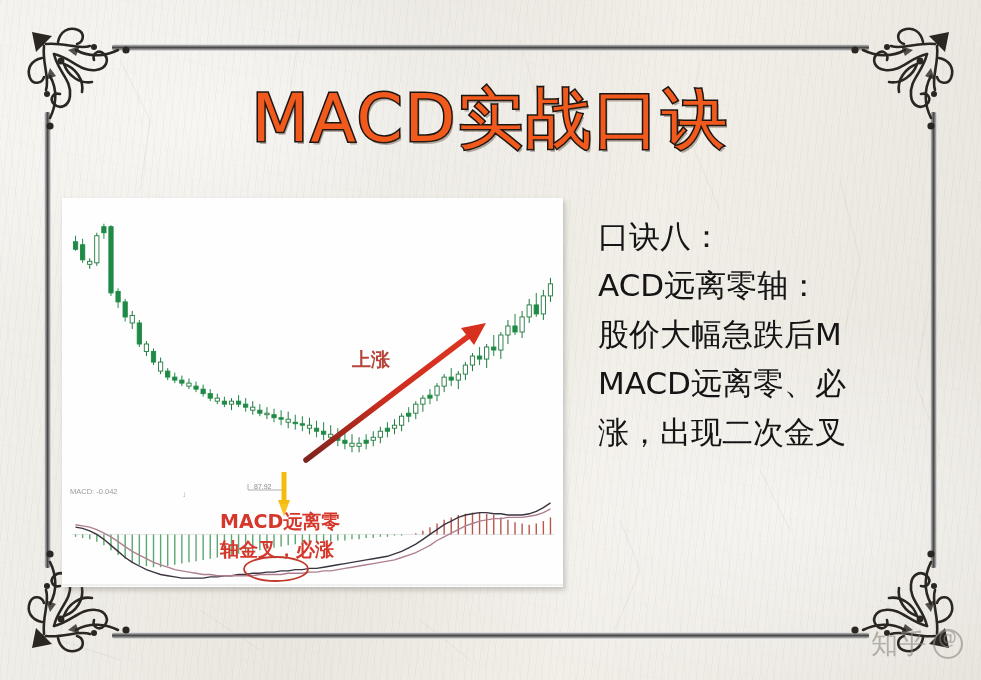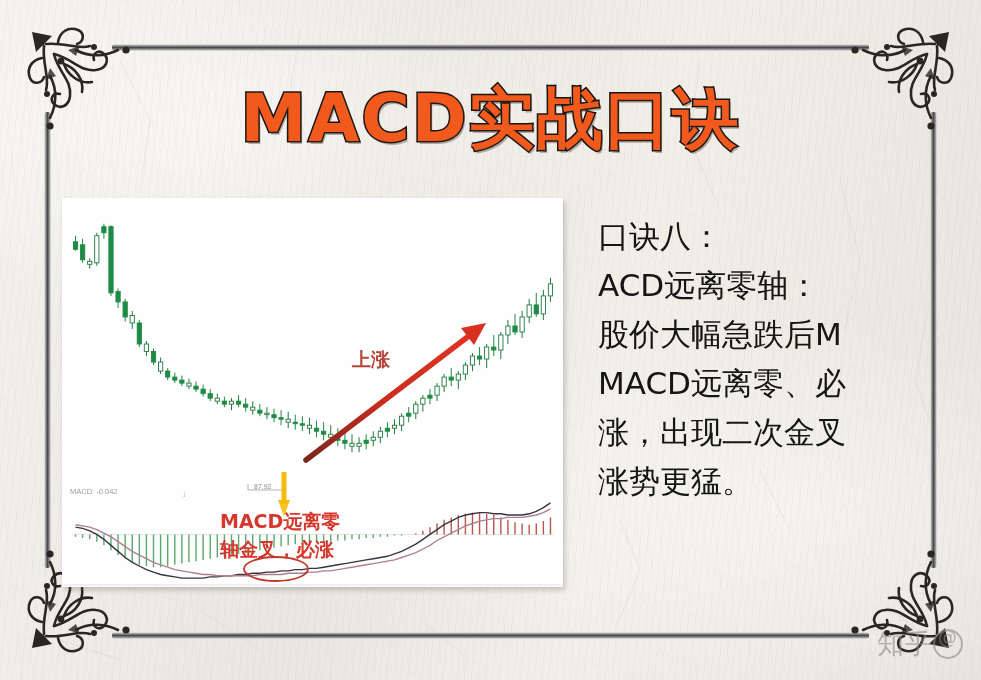--- a/index.html
+++ b/index.html
@@ -38,21 +38,21 @@
   .v-bar{
     width:7px;
     background:linear-gradient(90deg,#fdfdfd 0%,#9d9d9d 22%,#4a4a4a 50%,#8e8e8e 76%,#f0f0f0 100%);
     border-radius:3px;
   }
   .corner{position:absolute;width:132px;height:132px;pointer-events:none;}
 
   
   #title{
     position:absolute;left:0;right:0;top:74px;text-align:center;
-    font-size:66px;font-weight:bold;letter-spacing:2px;
+    font-size:66px;font-weight:normal;letter-spacing:2px;
     font-family:"DejaVu Sans","Liberation Sans",sans-serif;
     color:#f15a1c;
     -webkit-text-stroke:3px #1a1512;
     paint-order:stroke fill;
     text-shadow:2px 3px 0 rgba(60,40,25,.35);
     white-space:nowrap;
   }
 
   
   #chart-panel{
@@ -68,21 +68,21 @@
     position:absolute;left:598px;top:212px;width:372px;
     font-family:"DejaVu Sans","Liberation Sans",sans-serif;
     font-size:31px;line-height:1.58;color:#151515;font-weight:500;
     letter-spacing:0px;
   }
   #lesson div{white-space:nowrap;}
 
   
   #watermark{
     position:absolute;right:18px;bottom:18px;
-    display:flex;align-items:center;gap:0;
+    display:flex;align-items:center;gap:6px;
     color:#8e8a84;font-size:27px;opacity:.62;
     font-family:"DejaVu Sans","Liberation Sans",sans-serif;
     letter-spacing:1px;
     margin-left:8px;
   }
   #watermark .wm-logo{
     display:inline-block;width:26px;height:26px;border-radius:50%;
     border:2px solid #8e8a84;position:relative;
   }
   #watermark .wm-logo::after{
@@ -471,20 +471,19 @@
       <line x1="0" y1="387" x2="501" y2="387" stroke="#e2e2e2" stroke-width="1"></line>
     </svg>
   </div>
 
   <div id="lesson">
     <div>口诀八：</div>
     <div>ACD远离零轴：</div>
     <div>股价大幅急跌后M</div>
     <div>MACD远离零、必</div>
     <div>涨，出现二次金叉</div>
-    <div>涨势更猛。</div>
   </div>
 
   <div id="watermark">
     <span>知乎</span>
     <span class="wm-logo"></span>
   </div>
 </div>
 
 </body></html>

